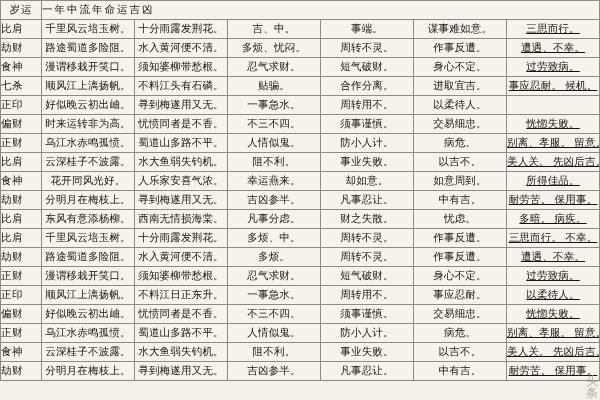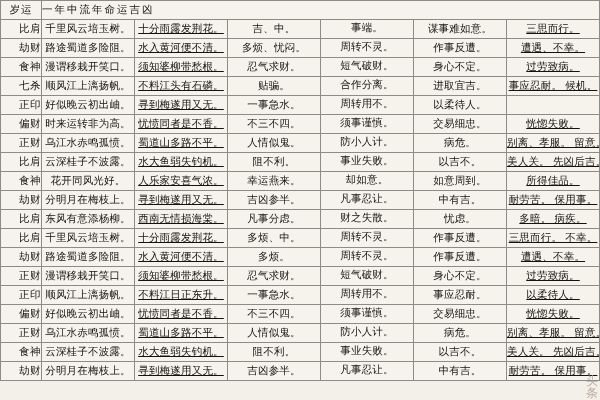--- a/index.html
+++ b/index.html
@@ -43,35 +43,35 @@
     color: #15120f;
   }
   th.title {
     text-align: left;
     font-size: 11.5px;
     letter-spacing: 2px;
     height: 18px;
   }
   td.rowlabel {
     width: 40px;
-    text-align: right;
+    text-align: left;
     font-size: 10.5px;
     letter-spacing: 0.5px;
     height: 18px;
   }
   td.cell {
     text-align: center;
     font-size: 10.5px;
     letter-spacing: 0.2px;
     height: 18px;
   }
   .c1 { width: 118px; }
-  .c2 { width: 118px; text-decoration: underline; }
+  .c2 { width: 118px; }
   .c3 { width: 80px; }
-  .c4 { width: 72px; font-family: Liberation Mono, monospace; }
+  .c4 { width: 72px; }
   .c5 { width: 72px; }
   .c6 { width: 92px; text-decoration: underline; }
   .watermark {
     position: absolute;
     right: 2px;
     bottom: 1px;
     font-size: 12px;
     color: #b8ada0;
     letter-spacing: 0px;
     line-height: 1;

